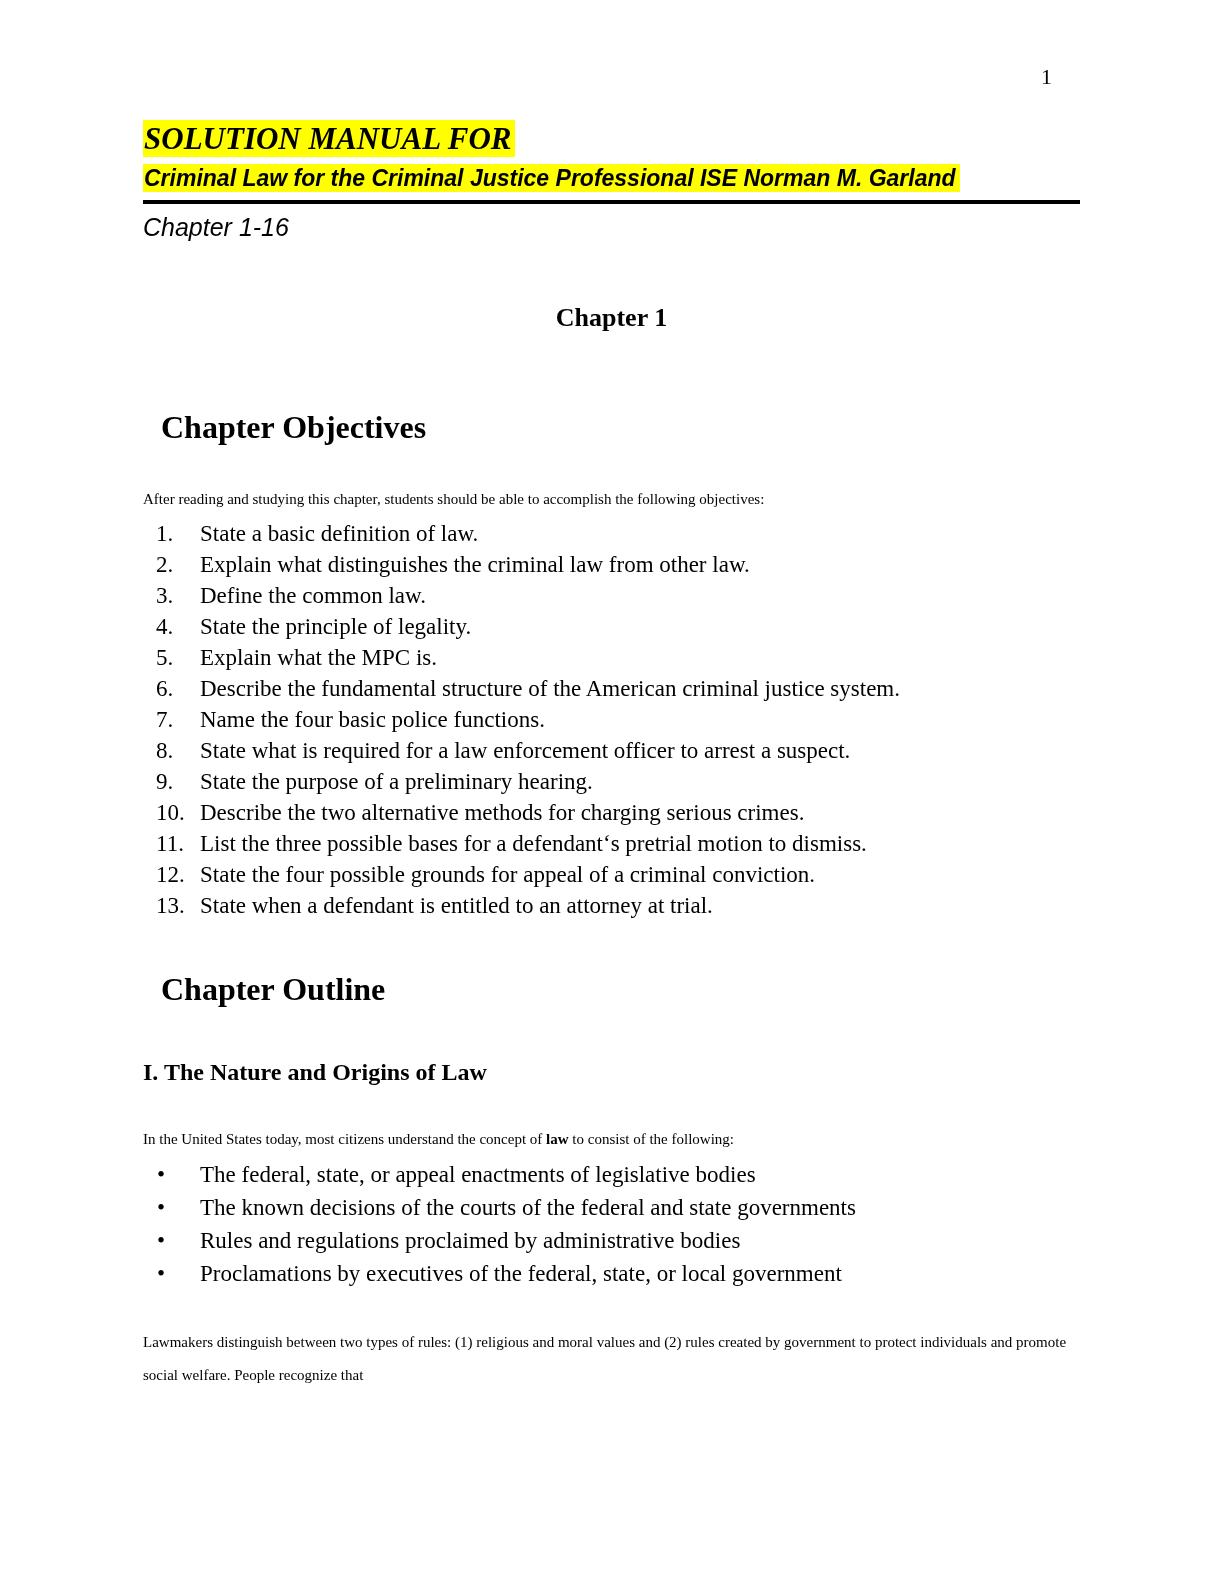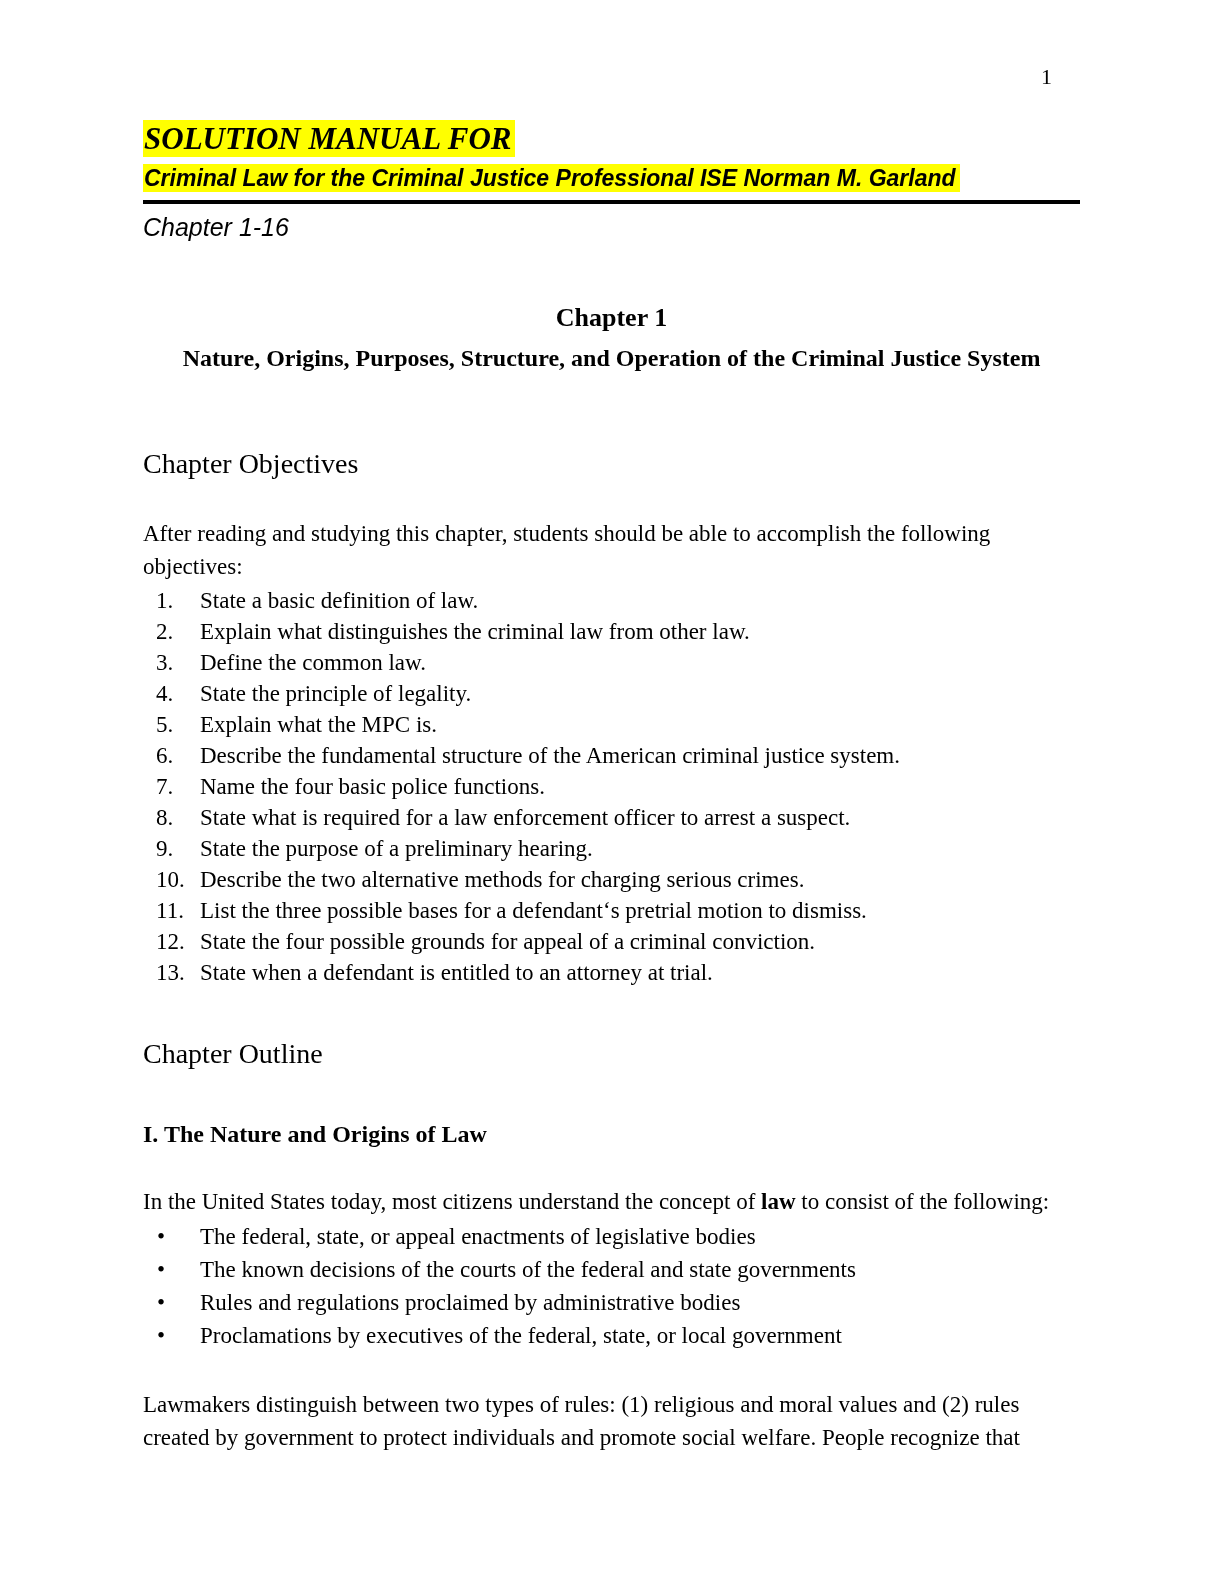--- a/index.html
+++ b/index.html
@@ -70,38 +70,38 @@
     line-height: 1.3;
   }
   .chapter-subtitle {
     margin-top: 8px;
     font-size: 24px;
     font-weight: bold;
     line-height: 1.3;
   }
   
   .h-large {
-    margin: 0;
-    font-size: 28px;
-    font-weight: normal;
+    margin: 18px;
+    font-size: 32px;
+    font-weight: bold;
     line-height: 1.25;
   }
   .h-small {
     margin: 0;
     font-size: 24px;
     font-weight: bold;
     line-height: 1.25;
   }
   .mt-objectives { margin-top: 72px; }
   .mt-outline    { margin-top: 48px; }
   .mt-section    { margin-top: 48px; }
   
   .body-text {
     margin: 0;
-    font-size: 23px;
+    font-size: 15px;
     line-height: 33px;
   }
   .mt-para { margin-top: 36px; }
   .bold { font-weight: bold; }
   
   ol.objectives {
     list-style: none;
     counter-reset: obj;
     margin: 2px 0 0 0;
     padding: 0;
@@ -145,21 +145,20 @@
 
   <div class="header">
     <h1 class="main-title"><span class="hl">SOLUTION MANUAL FOR</span></h1>
     <div class="header-subtitle"><span class="hl">Criminal Law for the Criminal Justice Professional ISE Norman M. Garland</span></div>
     <hr class="rule">
     <div class="chapter-range">Chapter 1-16</div>
   </div>
 
   <div class="chapter-head">
     <div class="chapter-title">Chapter 1</div>
-    <div class="chapter-subtitle">Nature, Origins, Purposes, Structure, and Operation of the Criminal Justice System</div>
   </div>
 
   <h2 class="h-large mt-objectives">Chapter Objectives</h2>
 
   <p class="body-text mt-para">After reading and studying this chapter, students should be able to accomplish the following objectives:</p>
 
   <ol class="objectives">
     <li>State a basic definition of law.</li>
     <li>Explain what distinguishes the criminal law from other law.</li>
     <li>Define the common law.</li>

